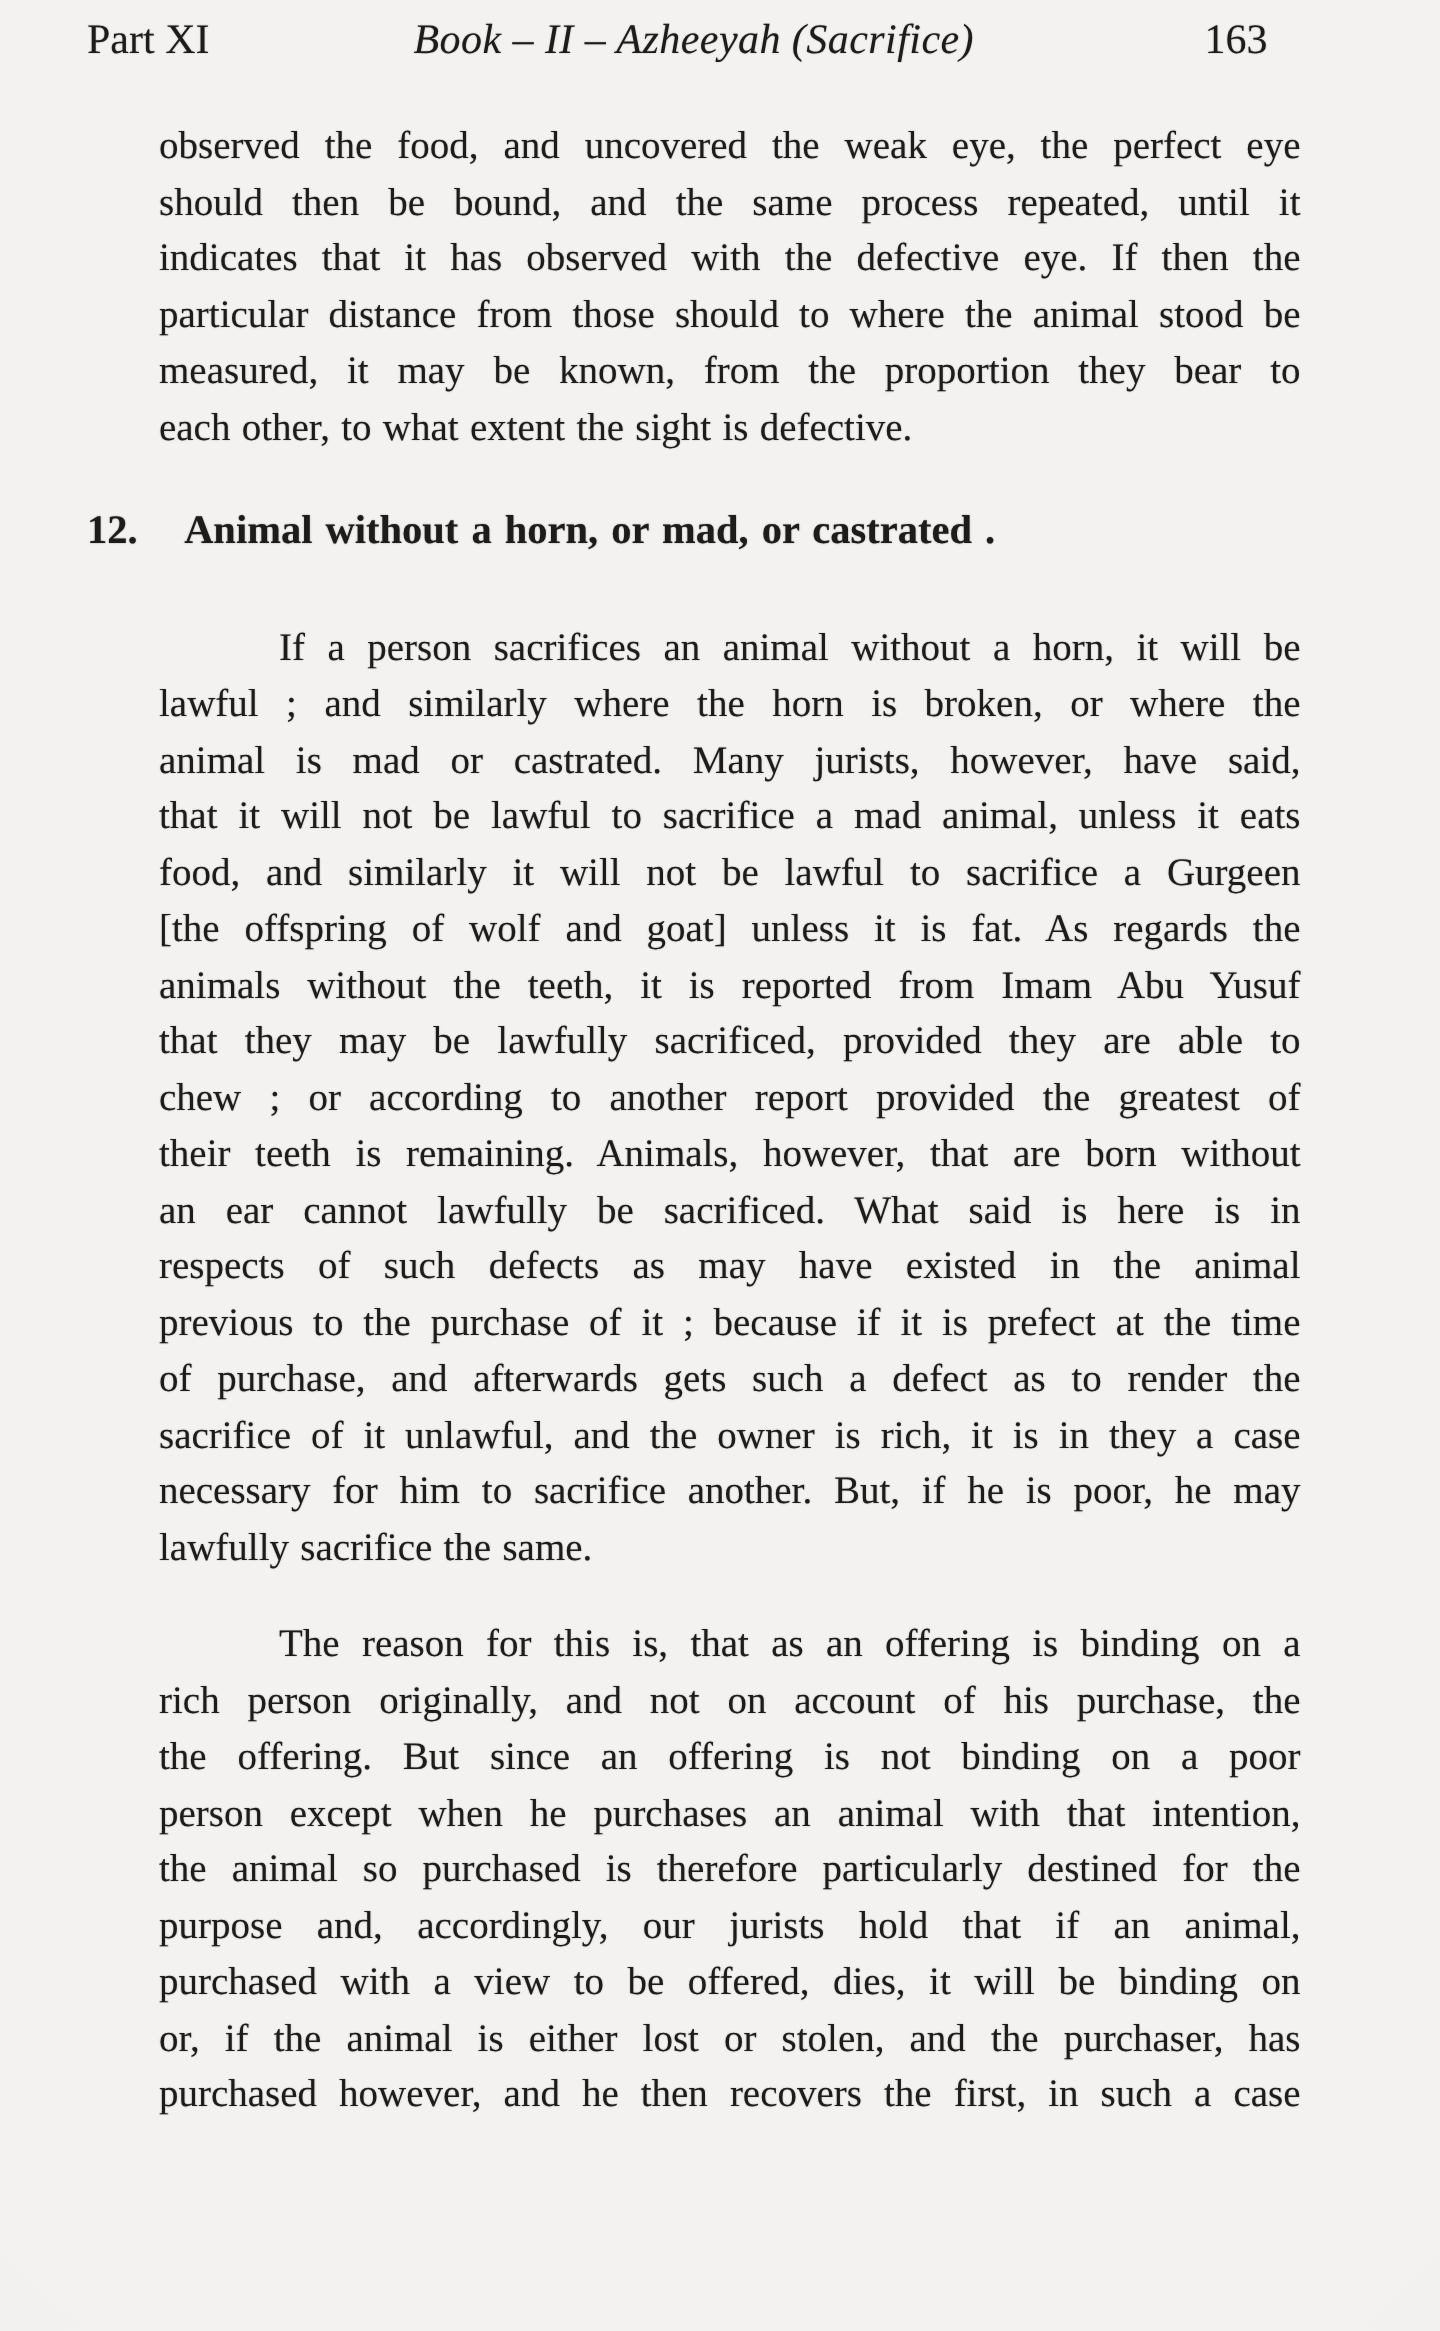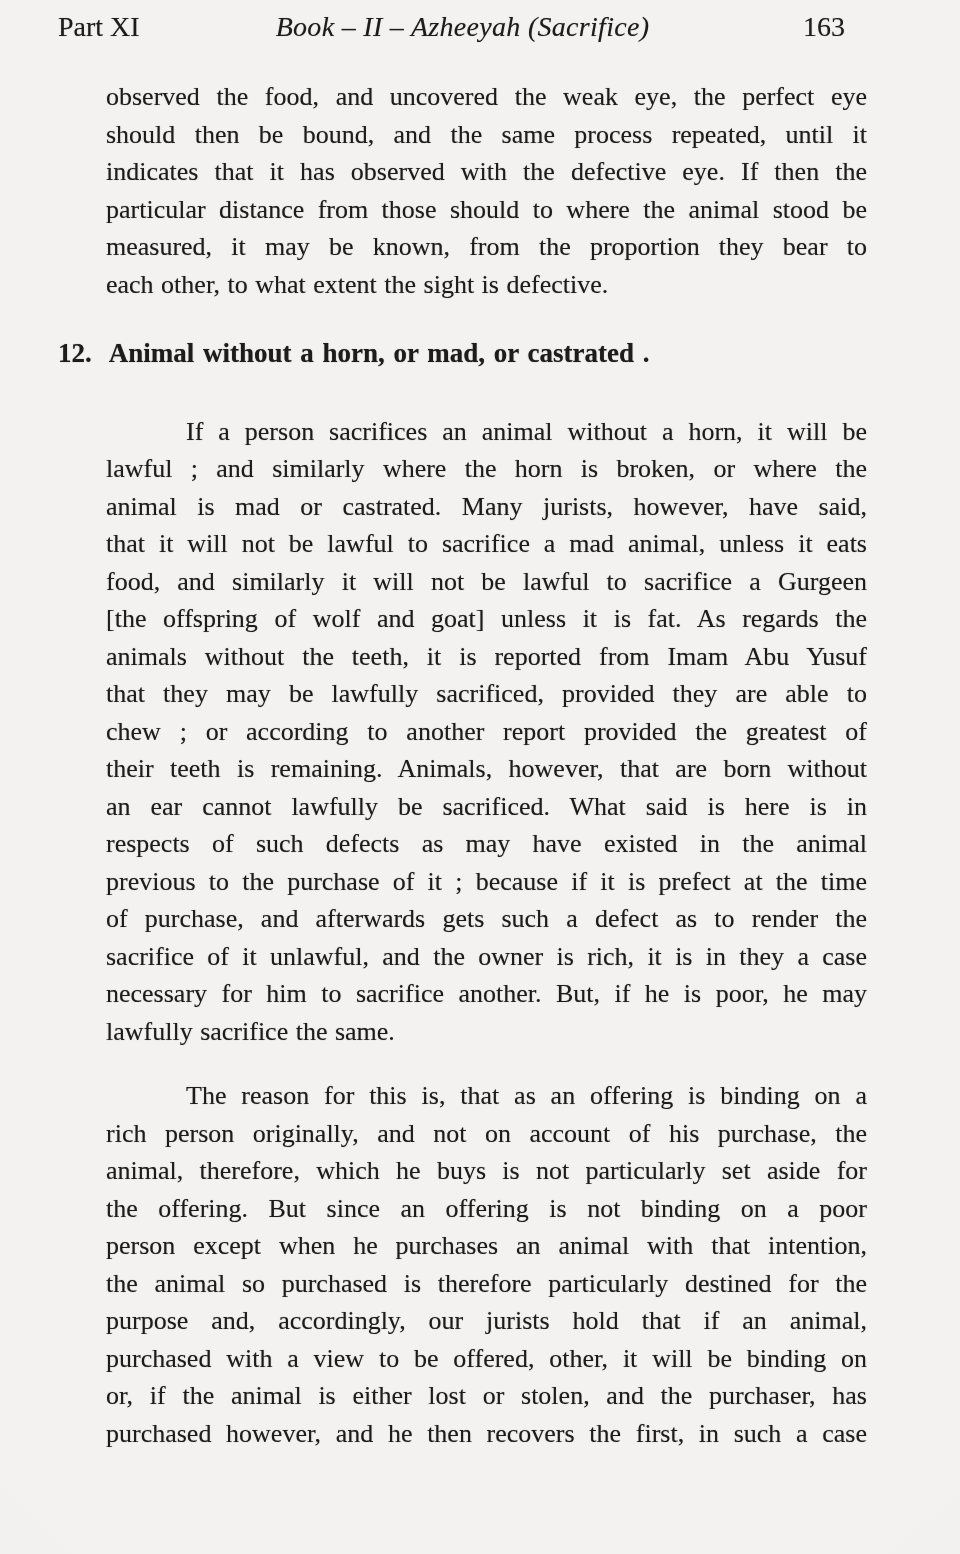--- a/index.html
+++ b/index.html
@@ -46,21 +46,21 @@
     text-justify: inter-word;
     text-shadow: 0 0 1px rgba(30,28,26,0.42);
     word-spacing: 1px;
     margin-left: 48px;
   }
   .line.flush-left { text-align-last: left; }
   .line.indent { text-indent: 80px; }
 
   .section-heading {
     display: flex;
-    gap: 17px;
+    gap: 31px;
     font-weight: bold;
     font-size: 27px;
     line-height: 37.5px;
     text-shadow: 0 0 1px rgba(20,19,18,0.5);
     word-spacing: 2px;
   }
 </style>
 </head>
 <body>
 
@@ -98,23 +98,22 @@
         <div class="line">respects of such defects as may have existed in the animal</div>
         <div class="line">previous to the purchase of it ; because if it is prefect at the time</div>
         <div class="line">of purchase, and afterwards gets such a defect as to render the</div>
         <div class="line">sacrifice of it unlawful, and the owner is rich, it is in they a case</div>
         <div class="line">necessary for him to sacrifice another. But, if he is poor, he may</div>
         <div class="line flush-left">lawfully sacrifice the same.</div>
       </div>
       <div class="paragraph">
         <div class="line indent">The reason for this is, that as an offering is binding on a</div>
         <div class="line">rich person originally, and not on account of his purchase, the</div>
-        <div class="line">animal, therefore, which he buys is not particularly set aside for</div>
         <div class="line">the offering. But since an offering is not binding on a poor</div>
         <div class="line">person except when he purchases an animal with that intention,</div>
         <div class="line">the animal so purchased is therefore particularly destined for the</div>
         <div class="line">purpose and, accordingly, our jurists hold that if an animal,</div>
-        <div class="line">purchased with a view to be offered, other, it will be binding on</div>
+        <div class="line">purchased with a view to be offered, dies, it will be binding on</div>
         <div class="line">or, if the animal is either lost or stolen, and the purchaser, has</div>
         <div class="line">purchased however, and he then recovers the first, in such a case</div>
       </div>
     </div>
 </div>
 
 </body></html>

